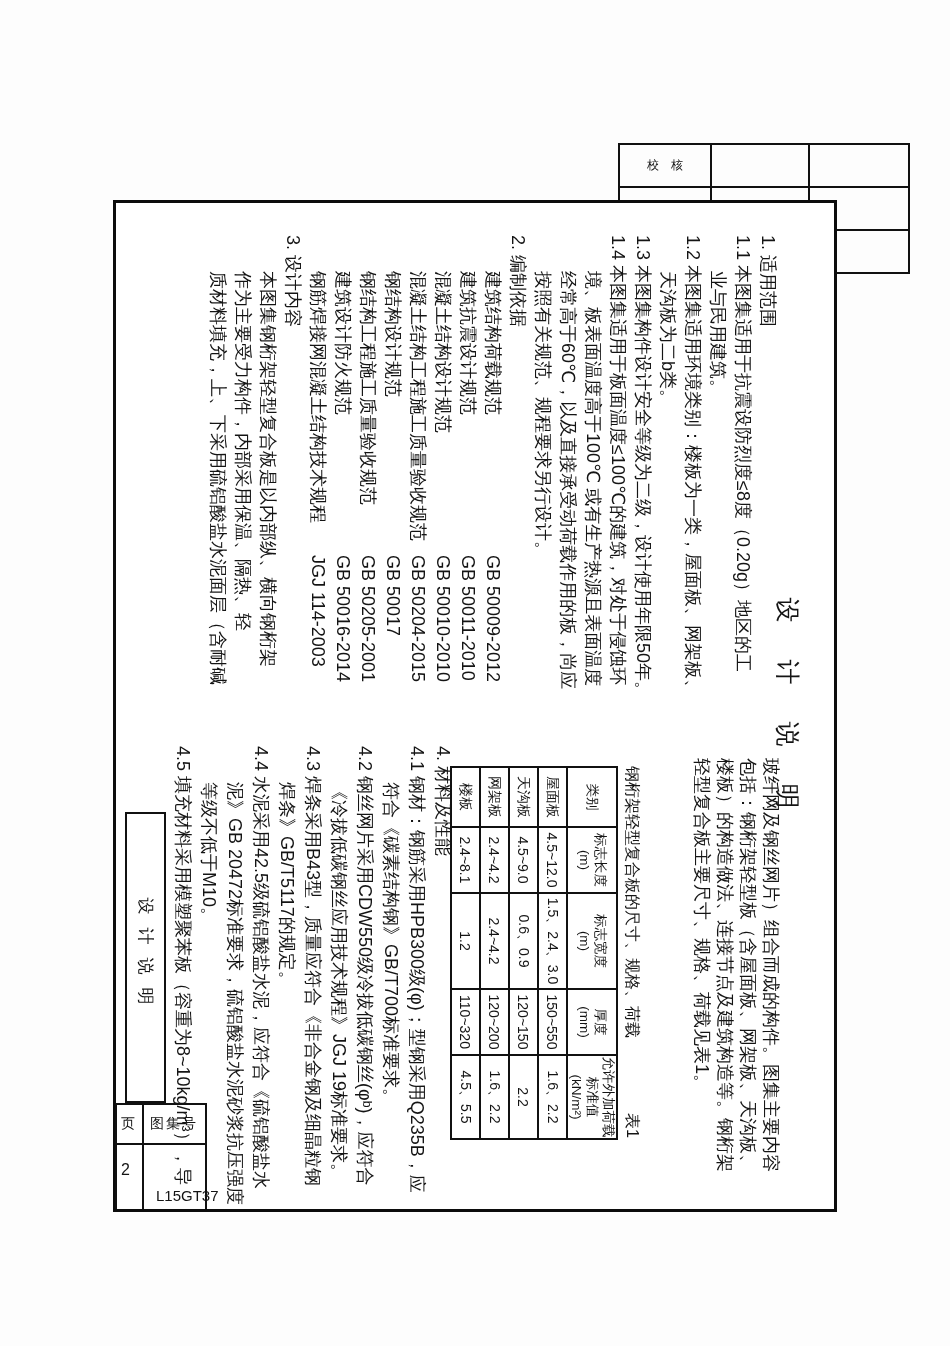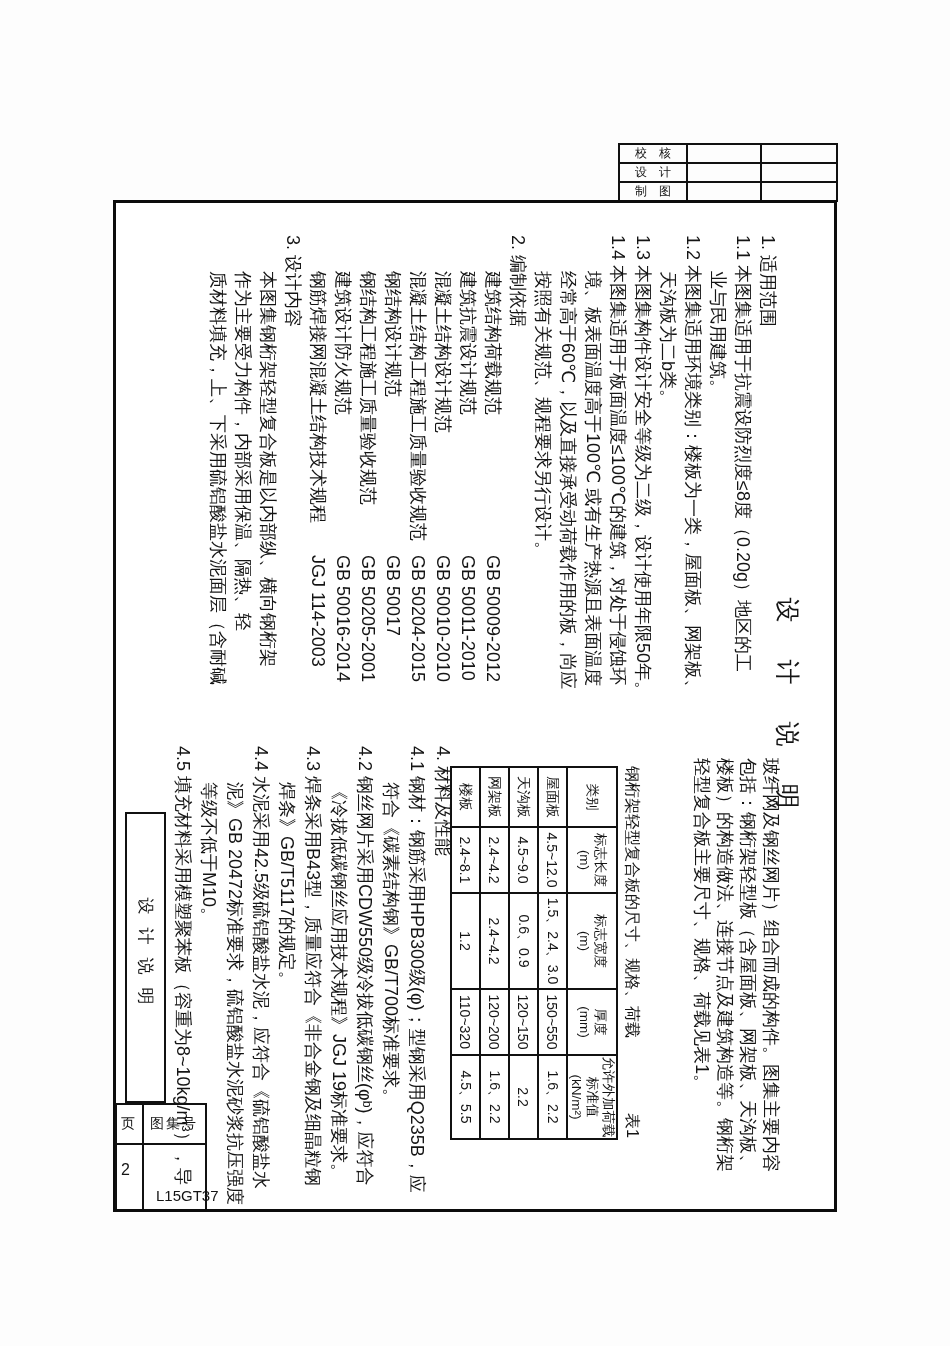--- a/index.html
+++ b/index.html
@@ -1,21 +1,21 @@
 <!DOCTYPE html>
 <html><head>
 <meta charset="utf-8">
 <style>
   html,body{margin:0;padding:0;background:#fdfdfd;}
   .screen{position:relative;width:950px;height:1346px;background:#fdfdfd;overflow:hidden;
           font-family:"Liberation Sans","DejaVu Sans",sans-serif;color:#141414;}
 
   
   .review{position:absolute;left:618px;top:143px;border-collapse:collapse;}
-  .review td{border:2px solid #111;height:15px;padding:0;font-size:12px;text-align:center;vertical-align:middle;}
+  .review td{border:2px solid #111;height:15px;padding:12px;font-size:12px;text-align:center;vertical-align:middle;}
   .review td.lbl{width:66px;}
   .review td.c2{width:72px;}
   .review td.c3{width:74px;}
 
   
   .frame{position:absolute;left:113px;top:200px;width:724px;height:1012px;
          border:3px solid #0c0c0c;box-sizing:border-box;background:#fff;}
 
   
   .doc{position:absolute;left:116px;top:203px;width:1006px;height:718px;

